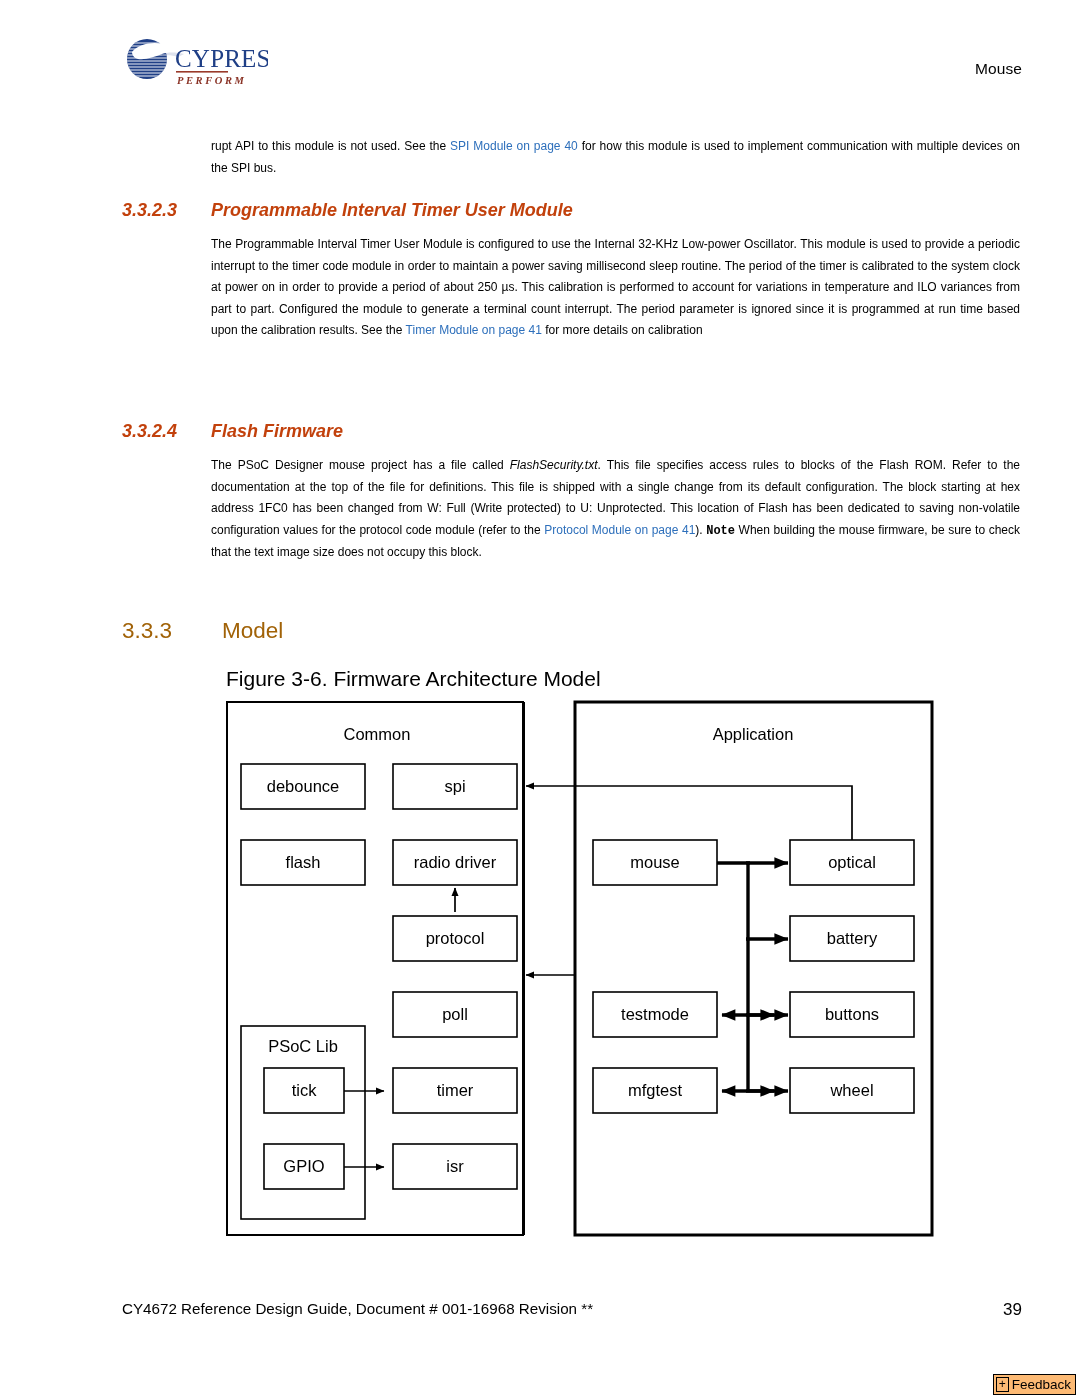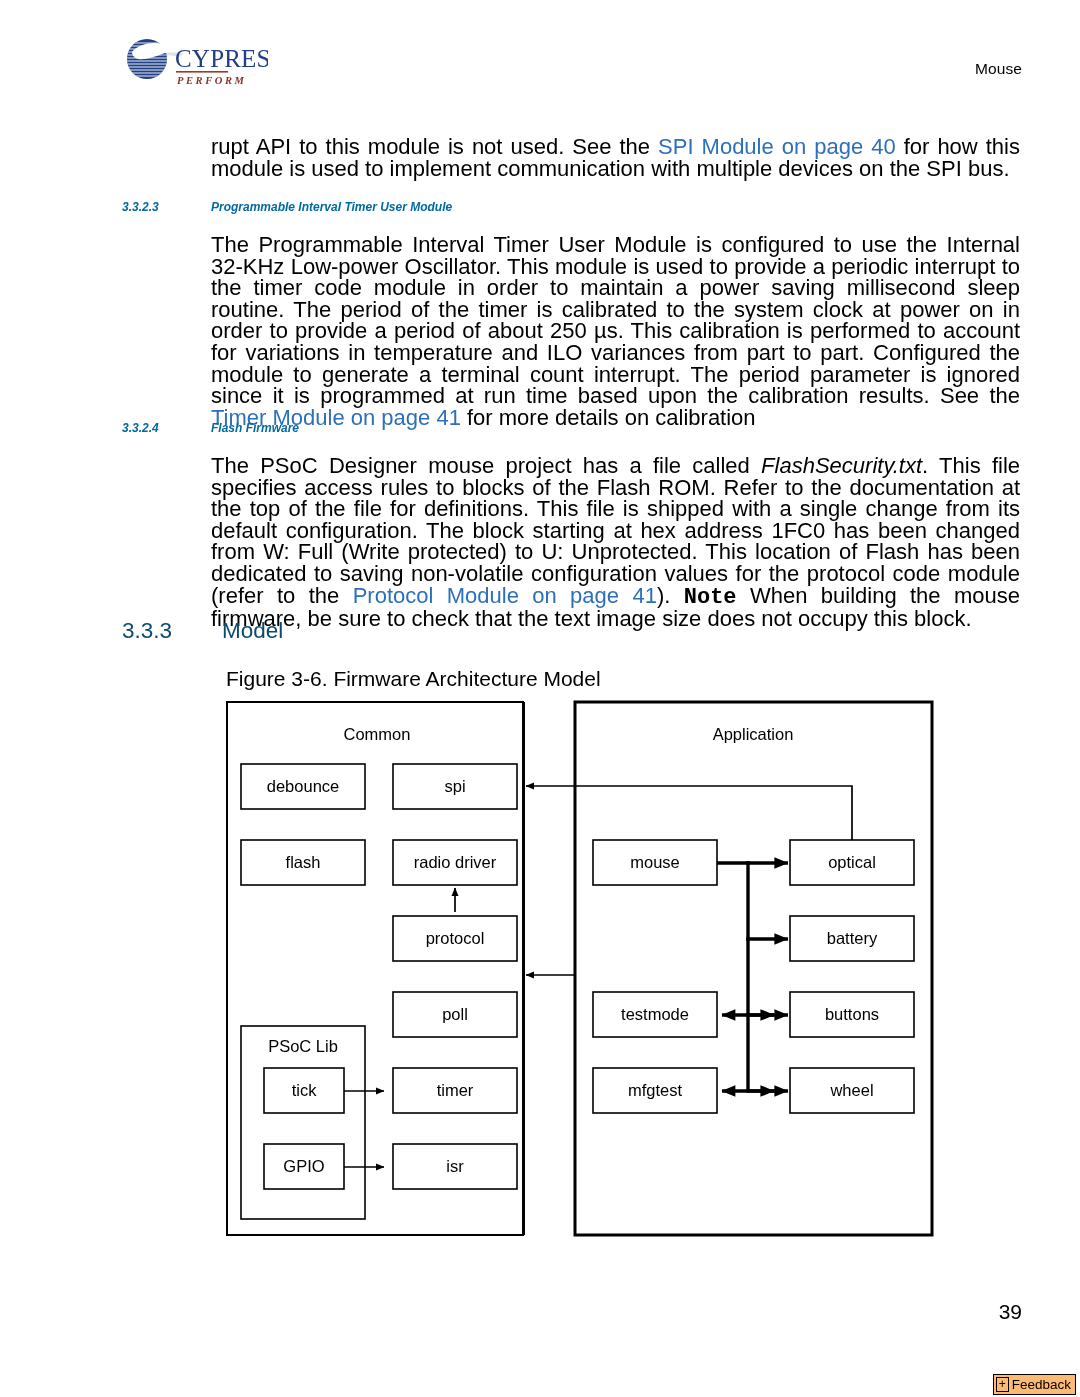--- a/index.html
+++ b/index.html
@@ -37,49 +37,49 @@
     font-size: 15.5px;
     letter-spacing: 0.1px;
     color: #000;
   }
 
   
   .body-para {
     position: absolute;
     left: 211px;
     width: 809px;
-    font-size: 22px;
+    font-size: 12px;
     line-height: 21.6px;
     text-align: justify;
     color: #000;
   }
   .body-para.last-line-left { text-align-last: left; }
 
   .section-heading {
     position: absolute;
     left: 122px;
     font-style: italic;
     font-weight: bold;
-    font-size: 12px;
-    color: #0369a1;
+    font-size: 18px;
+    color: #c2410c;
     white-space: nowrap;
   }
   .section-heading .num {
     display: inline-block;
     width: 89px;
     font-style: italic;
     font-weight: bold;
   }
 
   #heading-333 {
     position: absolute;
     left: 122px;
     top: 618px;
     font-size: 22.5px;
-    color: #0c4a6e;
+    color: #a16207;
     white-space: nowrap;
   }
   #heading-333 .num {
     display: inline-block;
     width: 100px;
   }
 
   #figure-caption {
     position: absolute;
     left: 226px;
@@ -119,21 +119,21 @@
     left: 122px;
     top: 0;
     font-size: 15.2px;
     color: #000;
     white-space: nowrap;
   }
   #footer-page-number {
     position: absolute;
     right: 58px;
     top: 0;
-    font-size: 21px;
+    font-size: 17px;
     color: #000;
   }
 
   #feedback-button {
     position: absolute;
     right: 4px;
     bottom: 2px;
     border: 1.5px solid #000;
     background: #fdba74;
     font-size: 13.5px;
@@ -364,18 +364,19 @@
     <text x="655" y="1096" text-anchor="middle" font-family="'Liberation Sans', sans-serif" font-size="16.5" fill="#000">mfgtest</text>
   </g>
 
   <g>
     <rect class="hit" x="790" y="1068" width="124" height="45" fill="#fff" stroke="#000" stroke-width="1.6"></rect>
     <text x="852" y="1096" text-anchor="middle" font-family="'Liberation Sans', sans-serif" font-size="16.5" fill="#000">wheel</text>
   </g>
 </svg>
 
 <div id="page-footer">
+  <div id="footer-doc-line">CY4672 Reference Design Guide, Document # 001-16968 Revision **</div>
   <div id="footer-page-number">39</div>
 </div>
 
 <div id="feedback-button">
   <span class="plus-box">+</span><span>Feedback</span>
 </div>
 
 </body></html>

